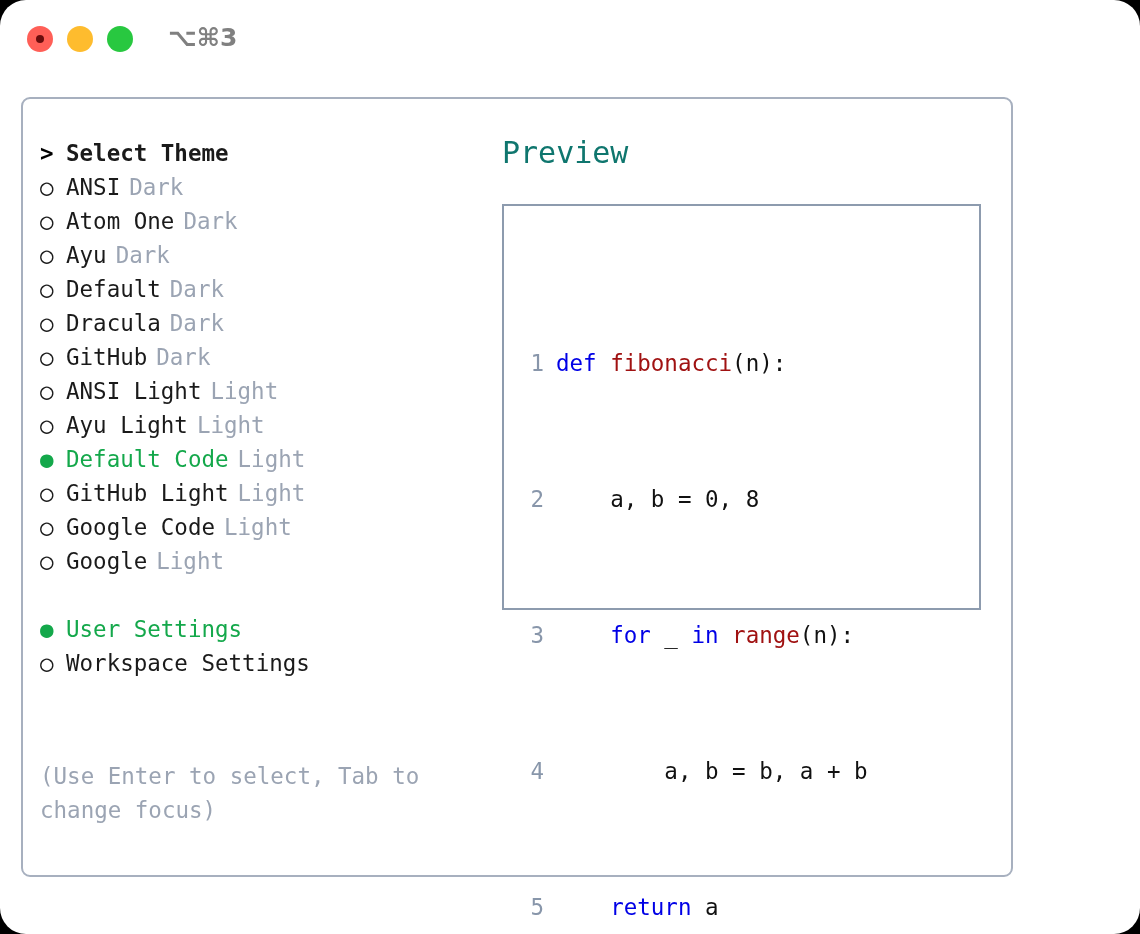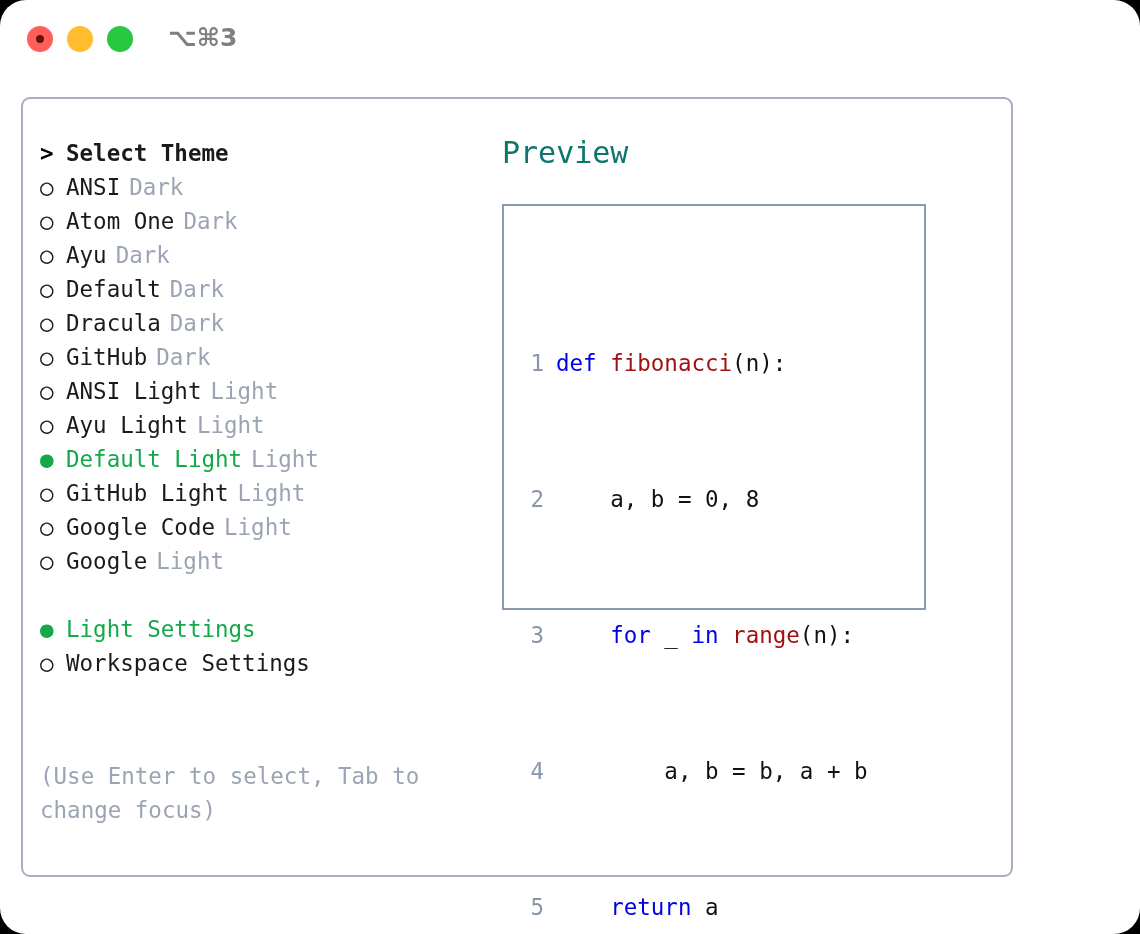--- a/index.html
+++ b/index.html
@@ -130,21 +130,21 @@
   #preview-title {
     font-size: 30px;
     font-weight: normal;
     color: #0f766e;
     line-height: 34px;
   }
   #preview-box {
     position: absolute;
     left: 0px;
     top: 68px;
-    width: 424px;
+    width: 479px;
     height: 406px;
     border: 2px solid #8D9BAE;
     box-sizing: border-box;
     background: #ffffff;
   }
   #code {
     position: absolute;
     left: 18px;
     top: 38px;
     font-size: 22.5px;
@@ -201,36 +201,36 @@
       <div class="row">
         <span class="marker bullet-empty">○</span><span class="label">GitHub</span><span class="tag">Dark</span>
       </div>
       <div class="row">
         <span class="marker bullet-empty">○</span><span class="label">ANSI Light</span><span class="tag">Light</span>
       </div>
       <div class="row">
         <span class="marker bullet-empty">○</span><span class="label">Ayu Light</span><span class="tag">Light</span>
       </div>
       <div class="row selected">
-        <span class="marker bullet-filled">●</span><span class="label">Default Light</span><span class="tag">Light</span>
+        <span class="marker bullet-filled">●</span><span class="label">Default Code</span><span class="tag">Light</span>
       </div>
       <div class="row">
         <span class="marker bullet-empty">○</span><span class="label">GitHub Light</span><span class="tag">Light</span>
       </div>
       <div class="row">
         <span class="marker bullet-empty">○</span><span class="label">Google Code</span><span class="tag">Light</span>
       </div>
       <div class="row">
         <span class="marker bullet-empty">○</span><span class="label">Google</span><span class="tag">Light</span>
       </div>
 
       <div class="spacer-sm"></div>
 
       <div class="row selected">
-        <span class="marker bullet-filled">●</span><span class="label">Light Settings</span>
+        <span class="marker bullet-filled">●</span><span class="label">User Settings</span>
       </div>
       <div class="row">
         <span class="marker bullet-empty">○</span><span class="label">Workspace Settings</span>
       </div>
     </div>
 
     <div id="hint">(Use Enter to select, Tab to change focus)</div>
 
     <div id="right-col">
       <div id="preview-title">Preview</div>

